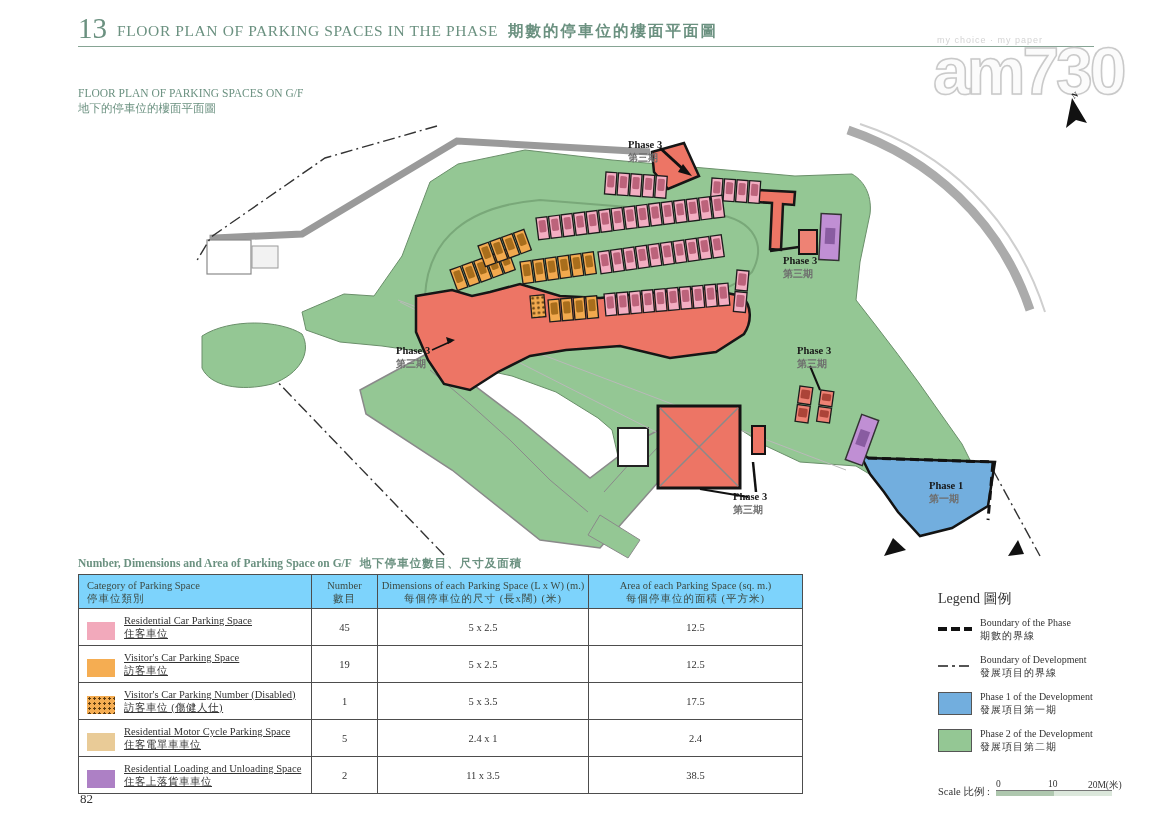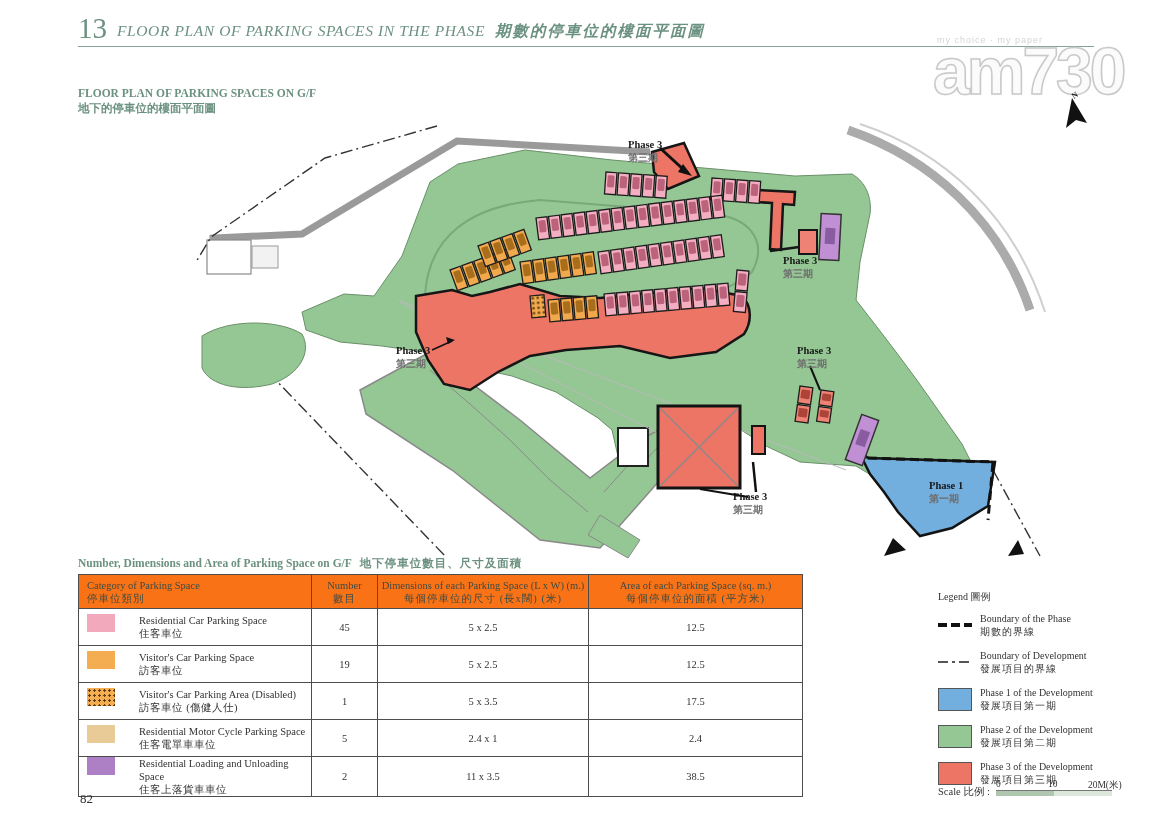--- a/index.html
+++ b/index.html
@@ -1,65 +1,65 @@
 <!DOCTYPE html>
 <html><head>
 <meta charset="utf-8">
 <style>
   html,body{margin:0;padding:0;background:#ffffff;}
   .page{position:relative;width:1171px;height:827px;background:#fff;overflow:hidden;
         font-family:"Liberation Serif",serif;}
 
   
   .hdr-num{position:absolute;left:78px;top:12px;font-size:29px;color:#6b9180;}
-  .hdr-title{position:absolute;left:117px;top:21px;font-size:15.5px;color:#6b9180;letter-spacing:.6px;font-style:italic;}
+  .hdr-title{position:absolute;left:117px;top:21px;font-size:15.5px;color:#6b9180;letter-spacing:.6px;}
   .hdr-title .zh{margin-left:10px;letter-spacing:2px;font-weight:bold;}
   .hdr-rule{position:absolute;left:78px;top:46px;width:1016px;height:1px;background:#86a494;}
 
   
   .wm{position:absolute;left:933px;top:28px;width:235px;height:95px;pointer-events:none;}
   .wm-tag{position:absolute;left:4px;top:7px;font-family:"Liberation Sans",sans-serif;
           font-size:9px;color:#d4d4d4;letter-spacing:1px;white-space:nowrap;}
   .wm-brand{position:absolute;left:0px;top:10px;font-family:"Liberation Sans",sans-serif;
             font-weight:bold;font-size:66px;line-height:66px;letter-spacing:-3px;
             color:#fbfbfb;-webkit-text-stroke:1.5px #c9c9c9;text-shadow:0 0 2px #d8d8d8;}
 
   
-  .subtitle{position:absolute;left:78px;top:86px;color:#6b9180;font-weight:bold;
+  .subtitle{position:absolute;left:78px;top:86px;color:#6b9180;font-weight:normal;
             font-size:11.5px;line-height:15px;}
 
   
   .map{position:absolute;left:195px;top:88px;}
   svg text.lbl-en{font-family:"Liberation Serif",serif;font-weight:bold;font-size:10.5px;fill:#161616;}
   svg text.lbl-zh{font-family:"Liberation Serif",serif;font-weight:bold;font-size:10px;fill:#6e6e6e;}
   svg text.north-n{font-family:"Liberation Serif",serif;font-weight:bold;font-size:8px;fill:#222;}
 
   
   .tbl-title{position:absolute;left:78px;top:556px;font-size:11.5px;font-weight:bold;color:#6b9180;}
   .tbl-title .zh{margin-left:8px;letter-spacing:1px;}
   .tbl-wrap{position:absolute;left:78px;top:574px;}
   table.park{border-collapse:collapse;table-layout:fixed;width:720px;font-size:10.5px;color:#333;}
   table.park th,table.park td{border:1px solid #4d4d4d;padding:0;vertical-align:middle;}
-  table.park thead th{background:#f97316;font-weight:normal;color:#3d4b44;height:33px;}
+  table.park thead th{background:#7dd3fc;font-weight:normal;color:#3d4b44;height:33px;}
   table.park thead .h-en{line-height:13px;}
   table.park thead .h-zh{line-height:13px;letter-spacing:1px;}
   th.c-cat{width:232px;text-align:left;}
   th.c-cat .h-en,th.c-cat .h-zh{padding-left:8px;}
   th.c-num{width:65px;margin-top:24px;}  th.c-dim{width:210px;}  th.c-area{width:213px;}
   td.cat{height:36px;}
-  .cat-inner{display:flex;align-items:flex-start;gap:24px;padding-left:8px;}
+  .cat-inner{display:flex;align-items:flex-end;gap:9px;padding-left:8px;text-decoration:underline;}
   .swatch{width:28px;height:18px;flex:0 0 28px;}
   .checker{background-image:radial-gradient(#5e3c10 1.3px,rgba(0,0,0,0) 1.4px);background-size:5px 5px;}
   .cat-text{line-height:13px;}
   .cat-text .zh{letter-spacing:.5px;}
   td.ctr{text-align:center;}
 
   
   .legend{position:absolute;left:938px;top:590px;width:220px;font-size:10px;color:#333;}
-  .lg-title{font-size:10px;margin-bottom:8px;color:#333;}
+  .lg-title{font-size:14px;margin-bottom:8px;color:#333;}
   .lg-item{display:flex;align-items:center;gap:8px;margin-bottom:11px;}
   .lg-key{width:34px;flex:0 0 34px;display:flex;align-items:center;justify-content:center;}
   .lg-swatch{width:32px;height:21px;border:1px solid #555;}
   .lg-text{line-height:13px;}
   .lg-text .zh{letter-spacing:1px;}
 
   
   .scale{position:absolute;left:938px;top:779px;font-size:10.5px;color:#333;}
   .scale-row{display:flex;align-items:flex-end;gap:6px;}
   .scale-bar{position:relative;width:138px;height:20px;}
@@ -412,21 +412,21 @@
             </td>
           <td class="ctr">19</td>
           <td class="ctr">5 x 2.5</td>
           <td class="ctr">12.5</td>
         </tr>
         <tr>
           <td class="cat">
               <div class="cat-inner">
             <div class="swatch checker" style="background-color: rgb(245, 173, 82);"></div>
             <div class="cat-text">
-                  <div>Visitor's Car Parking Area (Disabled)</div>
+                  <div>Visitor's Car Parking Number (Disabled)</div>
                   <div class="zh">訪客車位 (傷健人仕)</div>
                 </div>
           </div>
             </td>
           <td class="ctr">1</td>
           <td class="ctr">5 x 3.5</td>
           <td class="ctr">17.5</td>
         </tr>
         <tr>
           <td class="cat">
@@ -498,29 +498,20 @@
     </div>
     <div class="lg-item">
       <div class="lg-key">
           <div class="lg-swatch" style="background-color: rgb(148, 199, 148);"></div>
         </div>
       <div class="lg-text">
           <div>Phase 2 of the Development</div>
           <div class="zh">發展項目第二期</div>
         </div>
     </div>
-    <div class="lg-item">
-      <div class="lg-key">
-          <div class="lg-swatch" style="background-color: rgb(237, 117, 101);"></div>
-        </div>
-      <div class="lg-text">
-          <div>Phase 3 of the Development</div>
-          <div class="zh">發展項目第三期</div>
-        </div>
-    </div>
   </div>
 
   <div class="scale">
     <div class="scale-row">
       <span>
         <span>Scale</span>
         <span>比例</span> :
       </span>
       <div class="scale-bar">
         <div class="scale-ticks">

